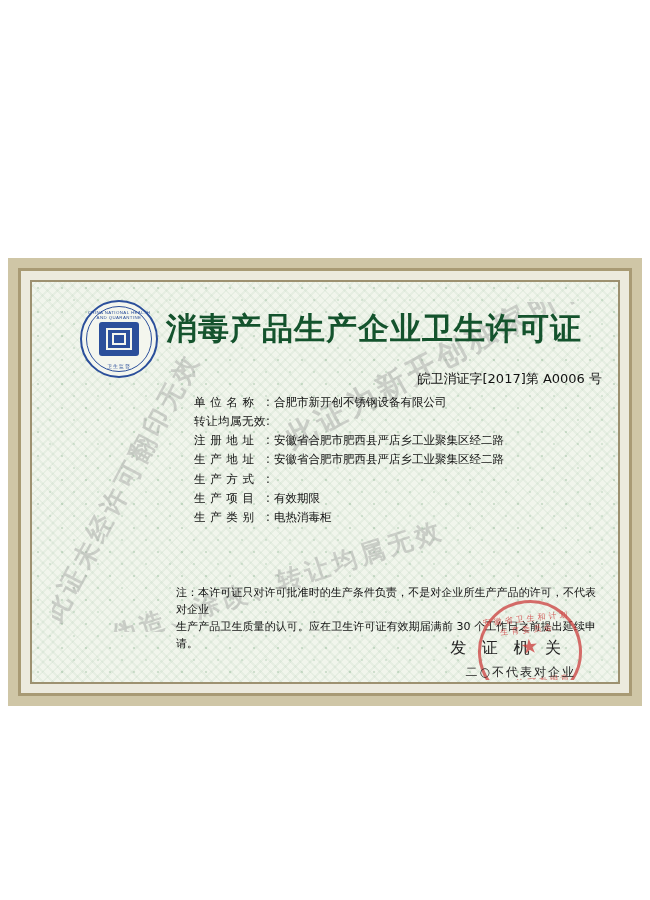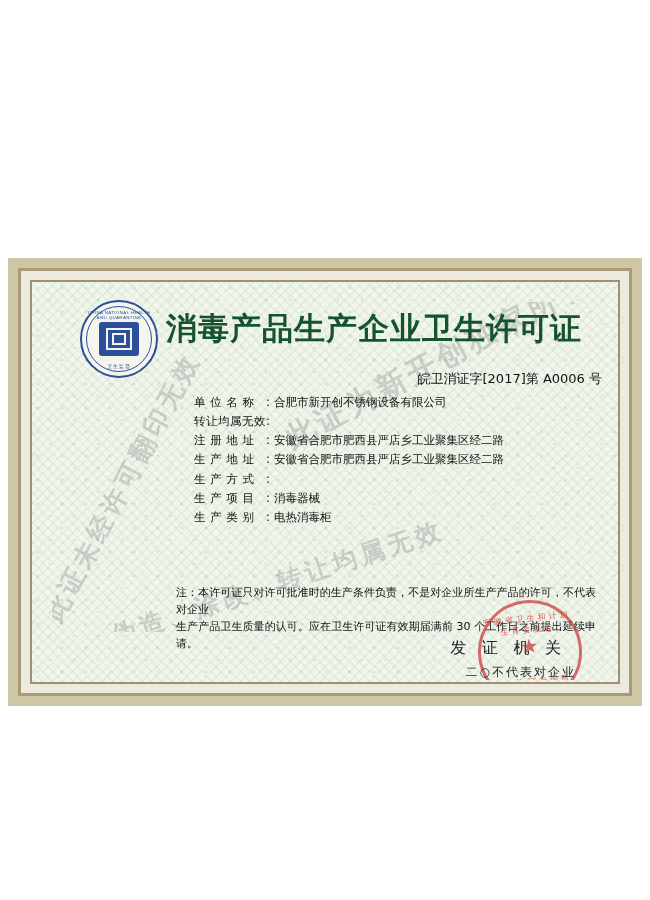--- a/index.html
+++ b/index.html
@@ -368,21 +368,21 @@
         </div>
 
         <div class="field">
           <span class="lbl">生 产 方 式</span>
           <span class="sep">:</span>
         </div>
 
         <div class="field">
           <span class="lbl">生 产 项 目</span>
           <span class="sep">:</span>
-          <span class="val">消毒器械</span>
+          <span class="val">有效期限</span>
         </div>
 
         <div class="field">
           <span class="lbl">生 产 类 别</span>
           <span class="sep">:</span>
           <span class="val">电热消毒柜</span>
         </div>
 
       </div>
 

